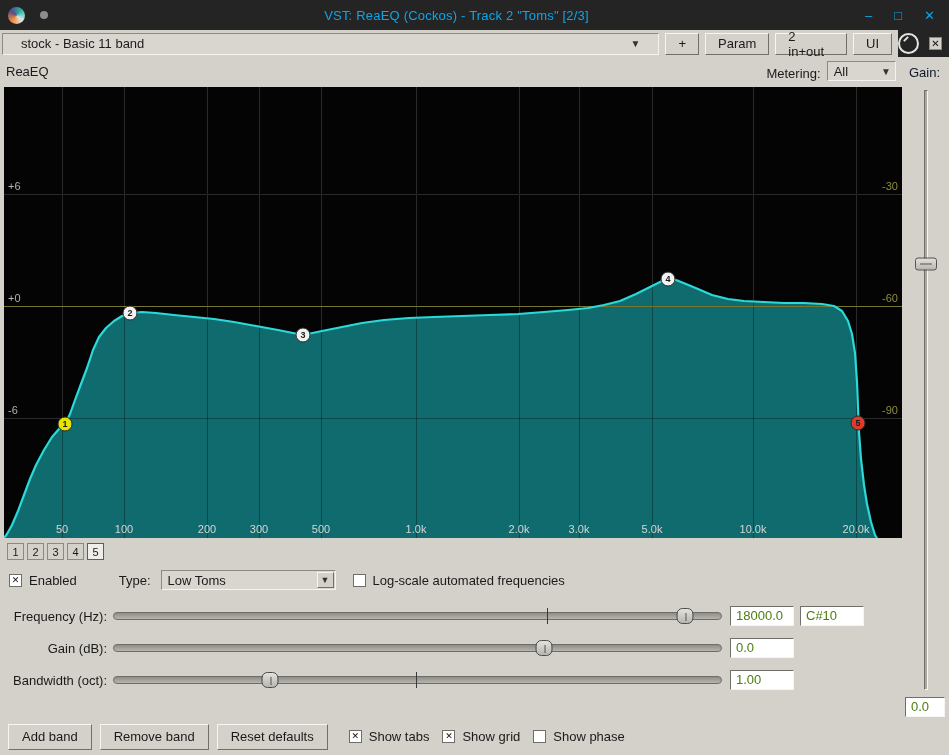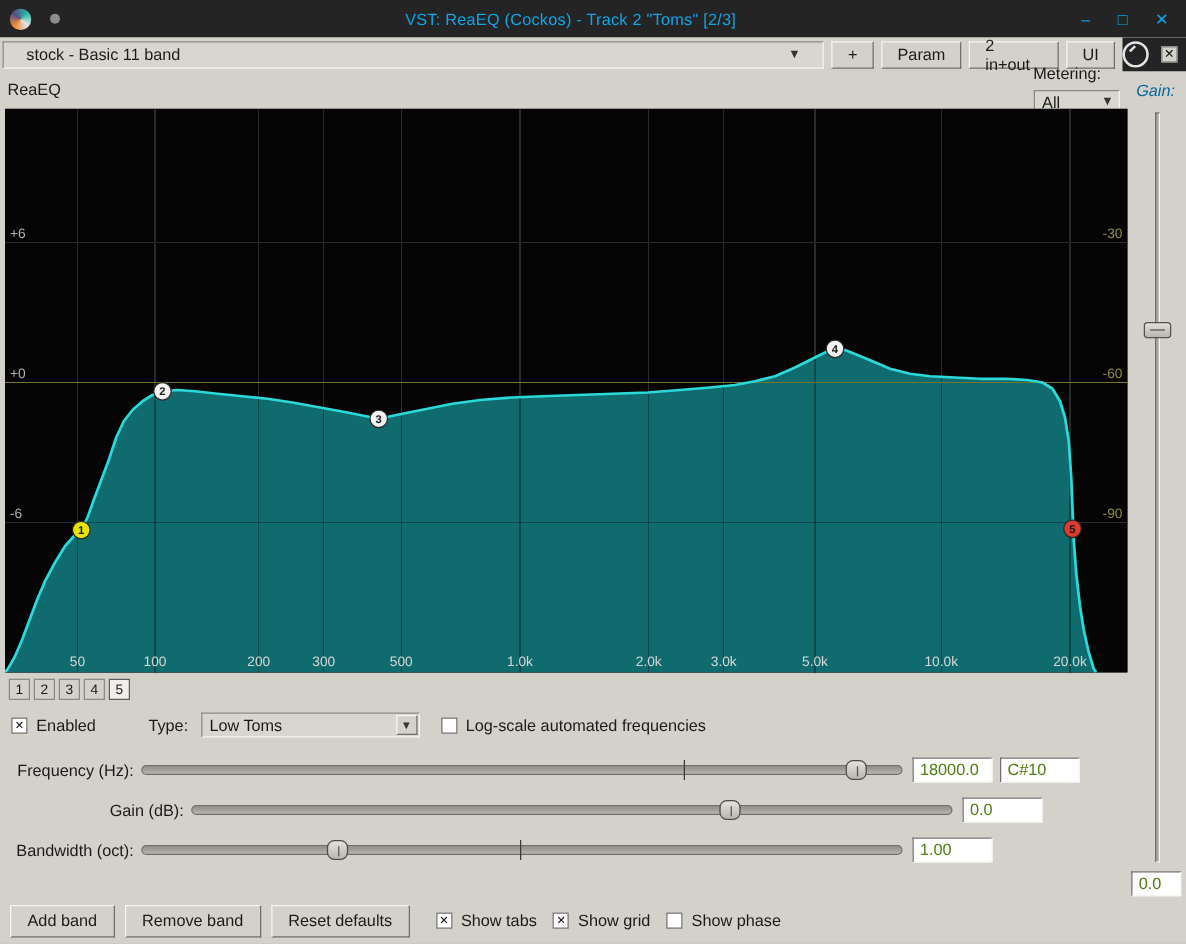--- a/index.html
+++ b/index.html
@@ -30,25 +30,25 @@
                  display:flex; align-items:center; justify-content:flex-end; gap:10px; padding-right:7px; }
   .knob { width:21px; height:21px; border-radius:50%; border:2px solid #e4e4e4; background:#242424; position:relative; }
   .knob::after { content:""; position:absolute; left:3px; top:3px; width:6px; height:2px; background:#e4e4e4;
                  transform:rotate(-45deg); }
   .corner-check { width:13px; height:13px; background:#d4d1cb; border:1px solid #888;
                   font-size:10px; display:flex; align-items:center; justify-content:center; color:#111; line-height:1; }
 
   
   .subheader { position:absolute; top:57px; left:0; width:902px; height:28px;
                display:flex; align-items:center; padding:0 6px; font-size:13px; color:#1a1a1a; }
-  .subheader .right { margin-left:auto; display:flex; align-items:flex-start; gap:6px;flex-direction:column; }
+  .subheader .right { margin-left:auto; display:flex; align-items:flex-end; gap:6px; }
   .combo { height:20px; background:#d9d6d0; border:1px solid; border-color:#8c8a85 #f4f3f0 #f4f3f0 #8c8a85;
            display:flex; align-items:center; padding:0 4px 0 6px; font-size:13px;gap:23px; }
   .combo .arrow { margin-left:10px; font-size:10px; color:#333; }
-  .gain-label { position:absolute; top:65px; right:9px; font-size:13px; color:#0369a1;font-style:italic; }
+  .gain-label { position:absolute; top:65px; right:9px; font-size:13px; color:#0f172a; }
 
   
   .graph { position:absolute; top:87px; left:4px; width:898px; height:451px; background:#000; }
   .graph svg { display:block; }
 
   
   .gain-col { position:absolute; top:85px; left:903px; width:46px; height:640px; }
   .vtrack-wrap { position:absolute; left:0; top:5px; width:46px; height:600px; }
   .vtrack { position:absolute; left:21px; top:0; width:4px; height:600px; background:#a9a7a2;
             border:1px solid; border-color:#716f6a #f6f5f2 #f6f5f2 #716f6a; }
@@ -73,21 +73,21 @@
   .type-label { margin-left:42px; }
   .type-combo { width:175px; height:20px; margin-left:10px; background:#d9d6d0; border:1px solid;
                 border-color:#8c8a85 #f4f3f0 #f4f3f0 #8c8a85; display:flex; align-items:center;
                 padding-left:6px; position:relative; }
   .type-combo .dd { position:absolute; right:1px; top:1px; bottom:1px; width:17px; background:#d4d1cb;
                     border:1px solid; border-color:#f6f5f2 #716f6a #716f6a #f6f5f2;
                     display:flex; align-items:center; justify-content:center; font-size:9px; color:#333; }
   .log-group { margin-left:17px; display:flex; align-items:center; }
 
   .srow { position:absolute; left:0; width:902px; height:24px; display:flex; align-items:center; font-size:13px; color:#1a1a1a; }
-  .srow.f1 { top:604px; } .srow.f2 { top:636px;padding-left:40px; } .srow.f3 { top:668px; }
+  .srow.f1 { top:604px; } .srow.f2 { top:636px; } .srow.f3 { top:668px; }
   .slabel { width:113px; text-align:right; padding-right:6px; flex:0 0 auto; }
   .htrack-wrap { position:relative; width:609px; height:18px; flex:0 0 auto; }
   .htrack { position:absolute; top:5px; left:0; right:0; height:8px; border-radius:4px;
             background:linear-gradient(#8f8d88,#b7b5b0); border:1px solid #6f6d68; }
   .tick { position:absolute; top:1px; width:1px; height:16px; background:#3a3a3a; }
   .hthumb { position:absolute; top:1px; width:17px; height:16px; border-radius:6px;
             background:linear-gradient(#e4e2dd,#b9b6b0); border:1px solid #4e4c48; transform:translateX(-50%); }
   .hthumb::after { content:""; position:absolute; left:8px; top:4px; width:1px; height:8px; background:#555; }
   .srow .value-box { width:64px; margin-left:8px; flex:0 0 auto; }
   .srow .note-box { margin-left:6px; }

